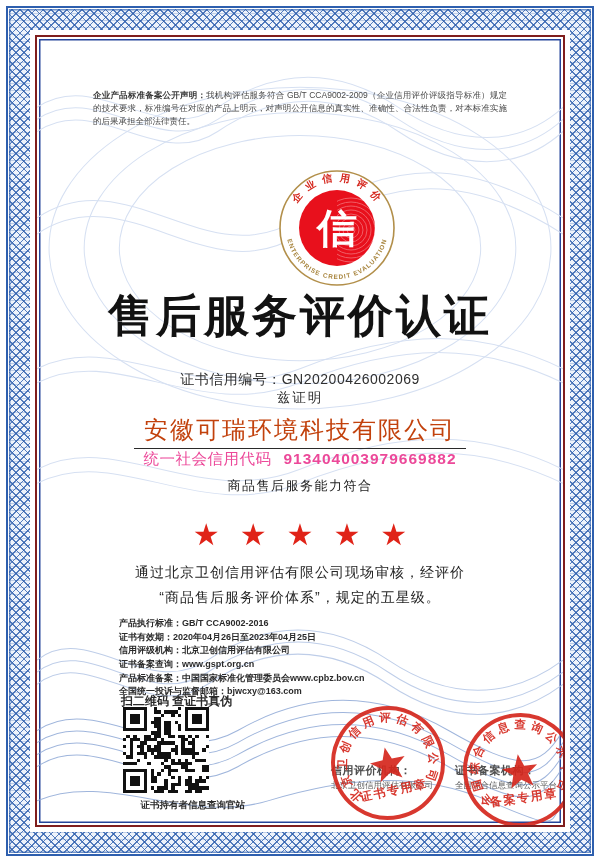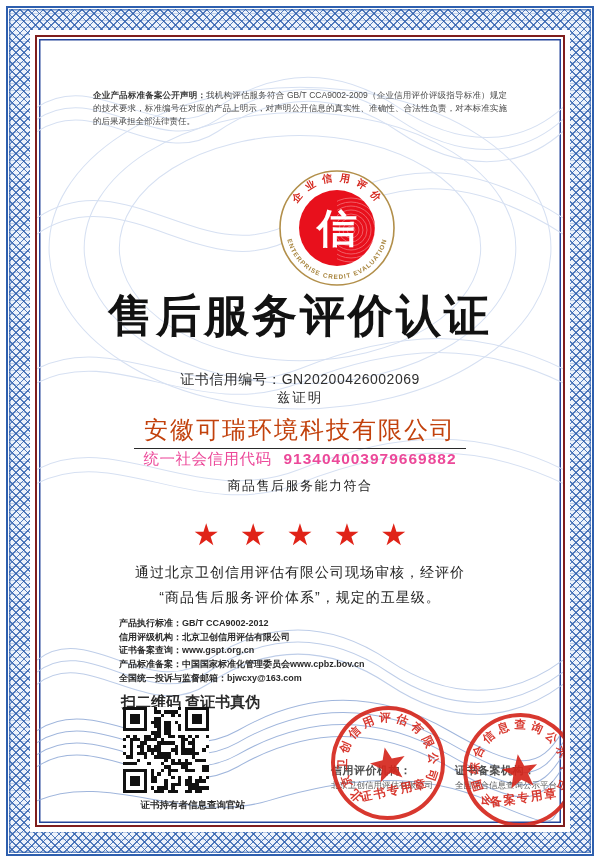--- a/index.html
+++ b/index.html
@@ -49,21 +49,21 @@
   .standard{top:463px;font-size:20px;color:#1e1e1e;letter-spacing:1px;}
 
   .stars{top:483px;font-size:30px;line-height:1;letter-spacing:20px;padding-left:20px;}
   .star{color:#e02318;}
 
   .statement{top:523px;font-size:14px;line-height:1.8;color:#242424;letter-spacing:1px;}
 
   .details{position:absolute;left:82px;top:580px;text-align:left;font-size:9px;line-height:1.52;color:#2a2a2a;font-weight:bold;}
   .detail-line{white-space:nowrap;}
 
-  .scan-caption{position:absolute;left:84px;top:656px;font-size:15px;font-weight:bold;color:#2a2a2a;}
+  .scan-caption{position:absolute;left:84px;top:656px;font-size:12px;font-weight:bold;color:#2a2a2a;}
   .qr-box{position:absolute;left:86px;top:670px;width:86px;height:86px;}
   .qr-box svg{width:86px;height:86px;}
   .qr-caption{position:absolute;left:50px;top:762px;width:158px;text-align:right;font-size:9.5px;font-weight:bold;color:#2a2a2a;}
 
   
   .org-text{position:absolute;text-align:left;z-index:2;}
   .org-label{font-size:11px;font-weight:bold;color:#4d4d4d;letter-spacing:.5px;}
   .org-name{font-size:8.5px;color:#5a5a5a;margin-top:2px;}
   .issuer-text{left:294px;top:726px;width:130px;}
   .registrar-text{left:418px;top:726px;width:130px;}
@@ -160,21 +160,22 @@
       <div class="abs capability">商品售后服务能力符合</div>
 
       <div class="abs stars"><span class="star">★</span><span class="star">★</span><span class="star">★</span><span class="star">★</span><span class="star">★</span></div>
 
       <div class="abs statement">
         <div>通过北京卫创信用评估有限公司现场审核，经评价</div>
         <div>“商品售后服务评价体系”，规定的五星级。</div>
       </div>
 
       <div class="details">
-          <div class="detail-line">产品执行标准：GB/T CCA9002-2012</div>
+          <div class="detail-line">产品执行标准：GB/T CCA9002-2016</div>
+          <div class="detail-line">证书有效期：2020年04月26日至2023年04月25日</div>
           <div class="detail-line">信用评级机构：北京卫创信用评估有限公司</div>
           <div class="detail-line">证书备案查询：www.gspt.org.cn</div>
           <div class="detail-line">产品标准备案：中国国家标准化管理委员会www.cpbz.bov.cn</div>
           <div class="detail-line">全国统一投诉与监督邮箱：bjwcxy@163.com</div>
         </div>
 
       <div class="scan-caption">扫二维码 查证书真伪</div>
       <div class="qr-box"><svg viewBox="0 0 25 25" shape-rendering="crispEdges">
             <rect x="0" y="0" width="25" height="25" fill="#fff"></rect>
             <rect x="9" y="0" width="1" height="1" fill="#111"></rect>

